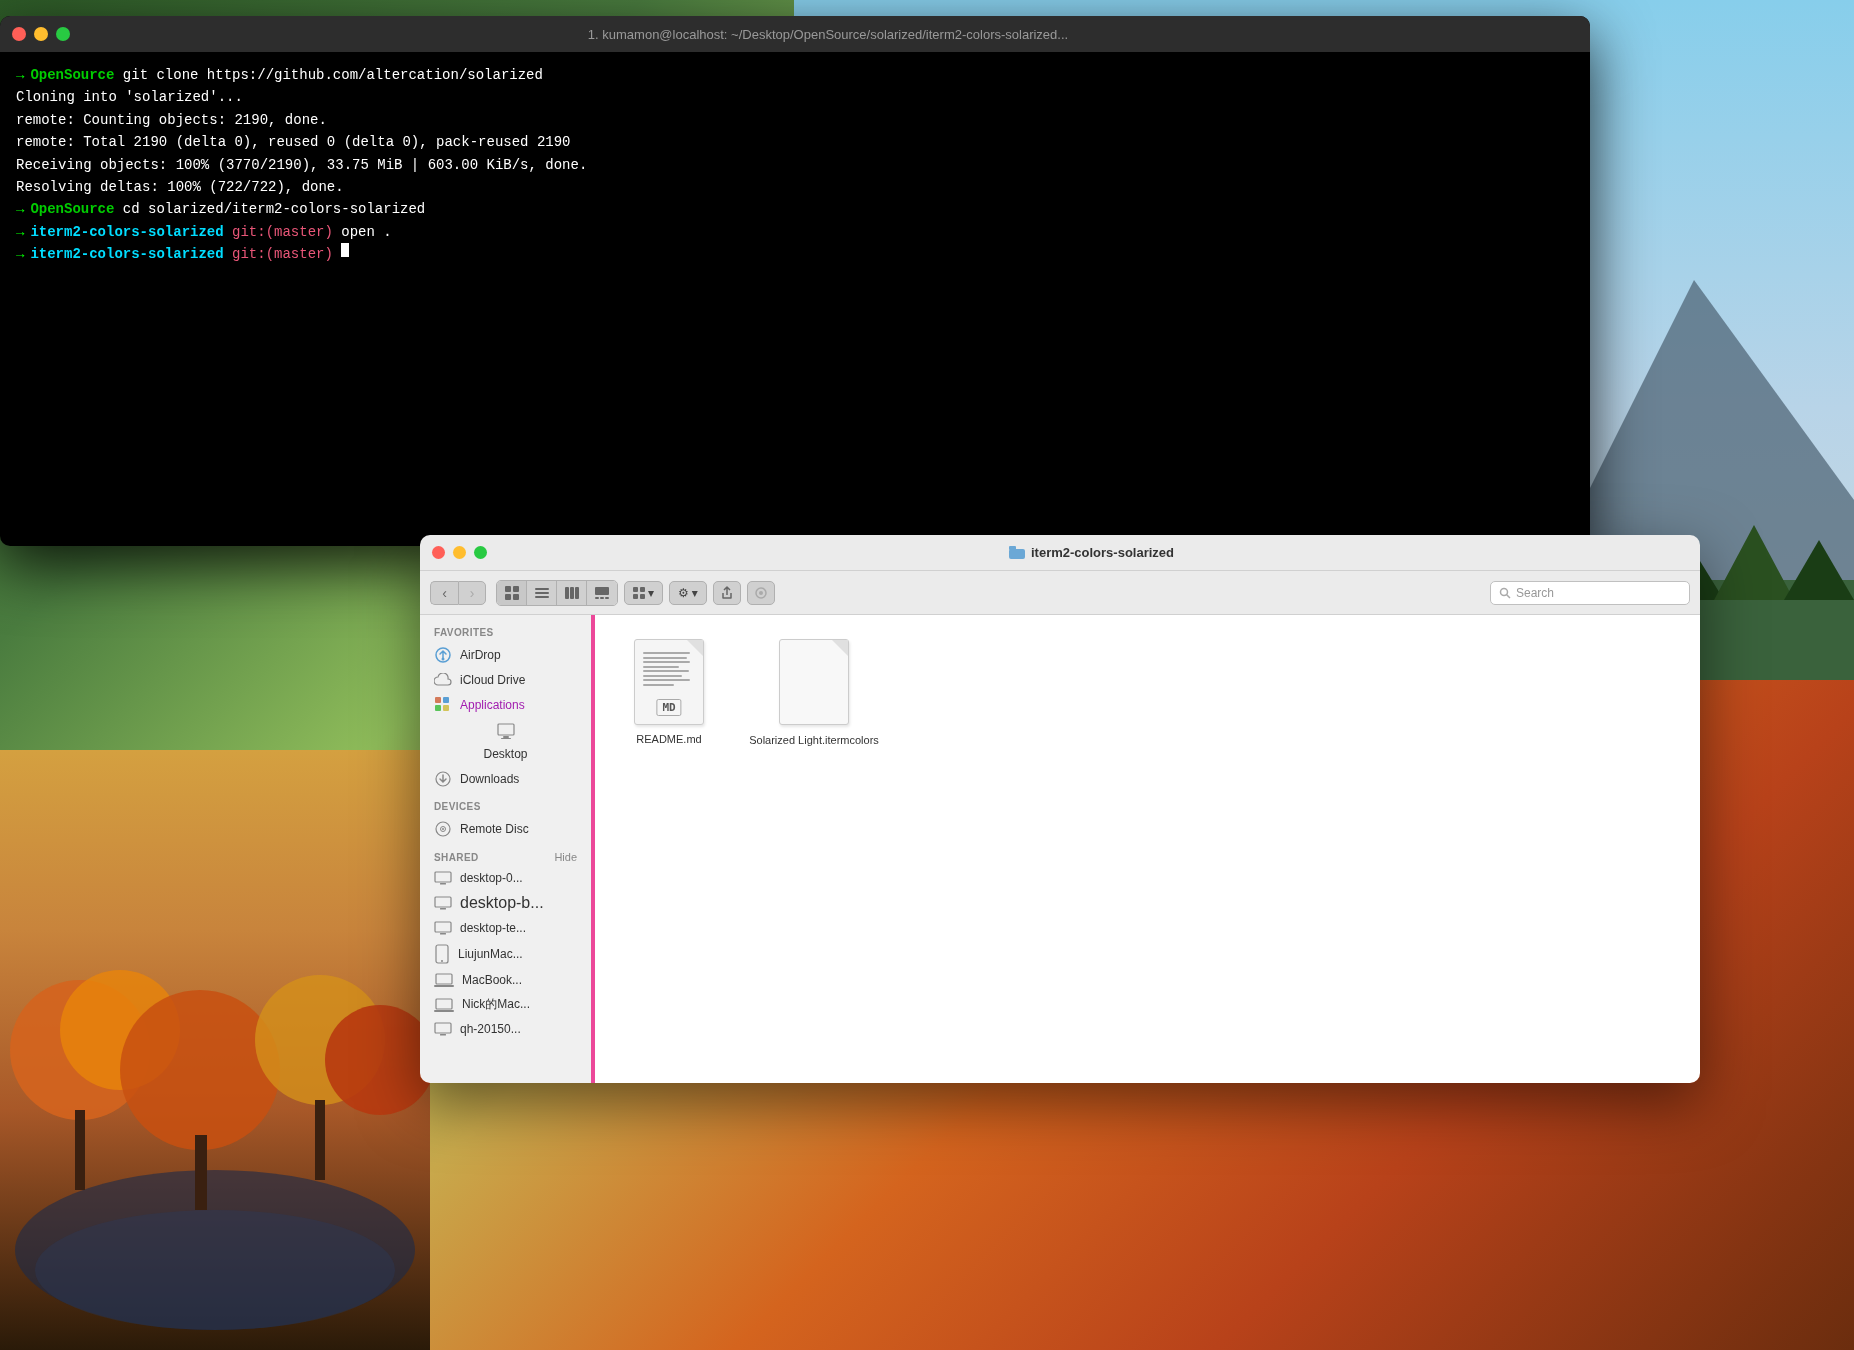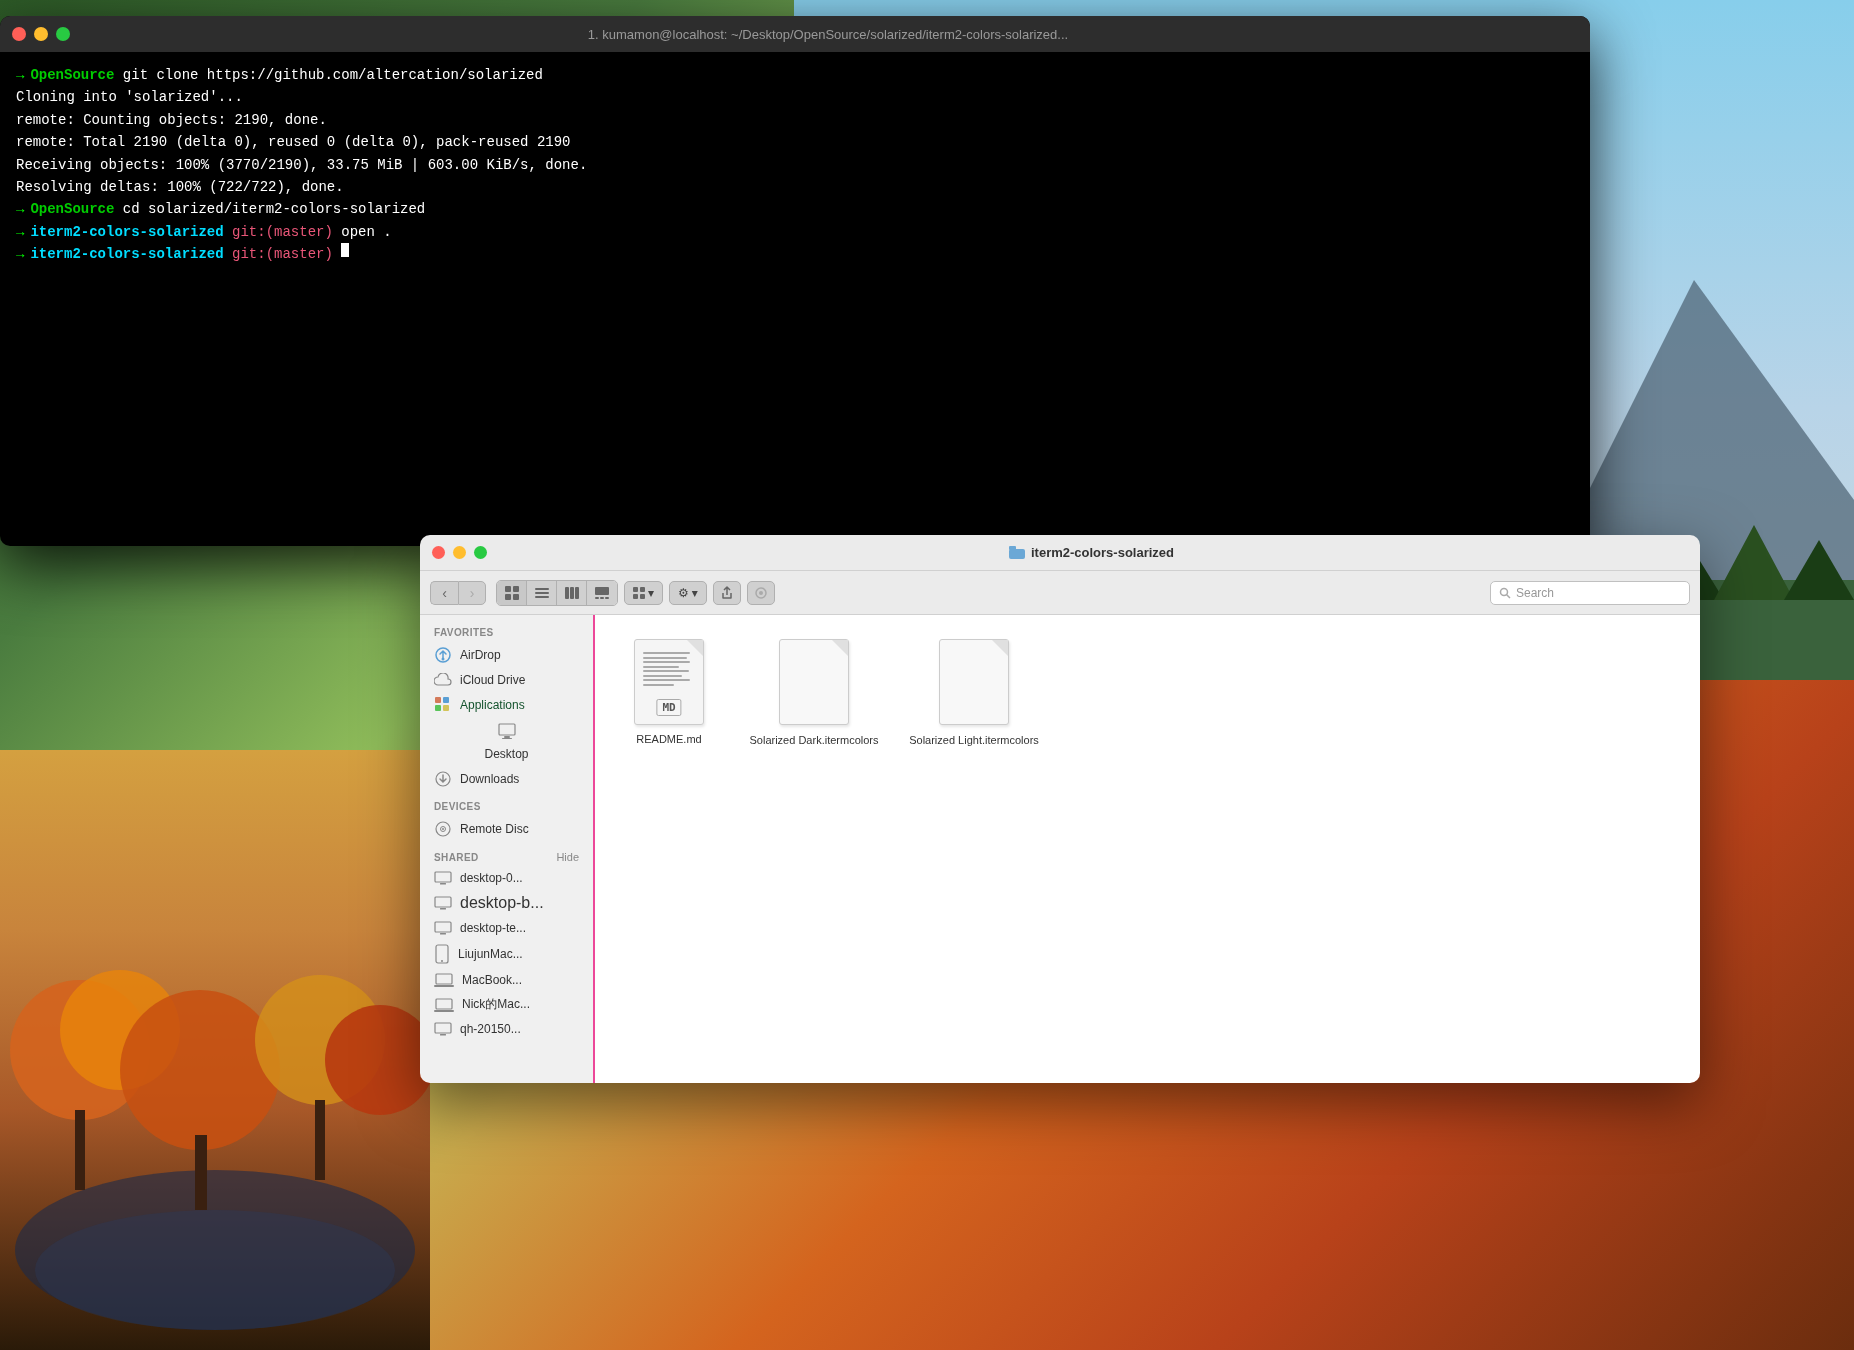--- a/index.html
+++ b/index.html
@@ -292,41 +292,41 @@
       <svg width="12" height="12" viewBox="0 0 12 12">
         <circle cx="5" cy="5" r="3.5" stroke="#aaa" stroke-width="1.5" fill="none"></circle>
         <line x1="7.5" y1="7.5" x2="11" y2="11" stroke="#aaa" stroke-width="1.5"></line>
       </svg>
       <span>Search</span>
     </div>
   </div>
 
   <div style="display:flex;flex:1;height:calc(100% - 80px);overflow:hidden;">
 
-    <div style="width:175px;min-width:175px;background:#f0f0f0;border-right:2px solid #ec4899;overflow-y:auto;padding:6px 0;font-family:-apple-system,BlinkMacSystemFont,'Helvetica Neue',sans-serif;">
+    <div style="width:175px;min-width:175px;background:#f0f0f0;border-right:4px solid #ec4899;overflow-y:auto;padding:6px 0;font-family:-apple-system,BlinkMacSystemFont,'Helvetica Neue',sans-serif;">
 
       <div style="font-size:10px;color:#888;font-weight:700;padding:6px 14px 3px;text-transform:uppercase;letter-spacing:0.04em;">Favorites</div>
 
       <div style="display:flex;align-items:center;padding:4px 10px;gap:8px;cursor:pointer;font-size:12px;color:#333;border-radius:5px;margin:1px 4px;">
         <svg width="18" height="18" viewBox="0 0 18 18">
           <circle cx="9" cy="9" r="7" stroke="#5a9fd4" stroke-width="1.5" fill="none"></circle>
           <path d="M9 5 L9 13 M6 8 L9 5 L12 8" stroke="#5a9fd4" stroke-width="1.5" fill="none" stroke-linecap="round"></path>
           <circle cx="9" cy="13" r="1.5" fill="#5a9fd4"></circle>
         </svg>
         <span>AirDrop</span>
       </div>
 
       <div style="display:flex;align-items:center;padding:4px 10px;gap:8px;cursor:pointer;font-size:12px;color:#333;border-radius:5px;margin:1px 4px;">
         <svg width="18" height="14" viewBox="0 0 18 14">
           <path d="M14 12 H4 a4 4 0 0 1 0-8 a5 5 0 0 1 10 2 a3 3 0 0 1 0 6z" stroke="#888" stroke-width="1.2" fill="none"></path>
         </svg>
         <span>iCloud Drive</span>
       </div>
 
-      <div style="display:flex;align-items:center;padding:4px 10px;gap:8px;cursor:pointer;font-size:12px;color:#14532d;border-radius:5px;margin:1px 4px;">
+      <div style="display:flex;align-items:center;padding:4px 10px;gap:8px;cursor:pointer;font-size:12px;color:#a21caf;border-radius:5px;margin:1px 4px;">
         <svg width="18" height="18" viewBox="0 0 18 18">
           <rect x="1" y="1" width="6" height="6" rx="1" fill="#d47a5a"></rect>
           <rect x="9" y="1" width="6" height="6" rx="1" fill="#5a9fd4"></rect>
           <rect x="1" y="9" width="6" height="6" rx="1" fill="#5ac45a"></rect>
           <rect x="9" y="9" width="6" height="6" rx="1" fill="#d4c45a"></rect>
         </svg>
         <span>Applications</span>
       </div>
 
       <div style="display:flex;align-items:center;padding:4px 10px;gap:8px;cursor:pointer;font-size:12px;color:#333;border-radius:5px;margin:1px 4px;flex-direction:column;">
@@ -436,26 +436,20 @@
             <div style="height:2px;background:#aaa;border-radius:1px;width:75%;"></div>
             <div style="height:2px;background:#aaa;border-radius:1px;width:90%;"></div>
             <div style="height:2px;background:#aaa;border-radius:1px;width:60%;"></div>
           </div>
 
           <div style="position:absolute;bottom:8px;left:50%;transform:translateX(-50%);font-size:11px;font-weight:bold;color:#555;border:1.5px solid #aaa;padding:1px 5px;border-radius:2px;background:#f5f5f5;font-family:monospace;">MD</div>
         </div>
         <span style="font-size:11px;color:#333;text-align:center;">README.md</span>
       </div>
 
-      <div style="display:flex;flex-direction:column;align-items:center;gap:8px;cursor:pointer;width:130px;">
-        <div style="width:70px;height:86px;background:#f8f8f8;border:1px solid #ccc;border-radius:3px;position:relative;box-shadow:1px 2px 3px rgba(0,0,0,0.1);">
-          <div style="position:absolute;top:0;right:0;width:16px;height:16px;background:#e0e0e0;clip-path:polygon(0 0,100% 100%,100% 0);"></div>
-        </div>
-        <span style="font-size:11px;color:#333;text-align:center;line-height:1.3;">Solarized Dark.itermcolors</span>
-      </div>
 
       <div style="display:flex;flex-direction:column;align-items:center;gap:8px;cursor:pointer;width:130px;">
         <div style="width:70px;height:86px;background:#f8f8f8;border:1px solid #ccc;border-radius:3px;position:relative;box-shadow:1px 2px 3px rgba(0,0,0,0.1);">
           <div style="position:absolute;top:0;right:0;width:16px;height:16px;background:#e0e0e0;clip-path:polygon(0 0,100% 100%,100% 0);"></div>
         </div>
         <span style="font-size:11px;color:#333;text-align:center;line-height:1.3;">Solarized Light.itermcolors</span>
       </div>
 
     </div>
   </div>

